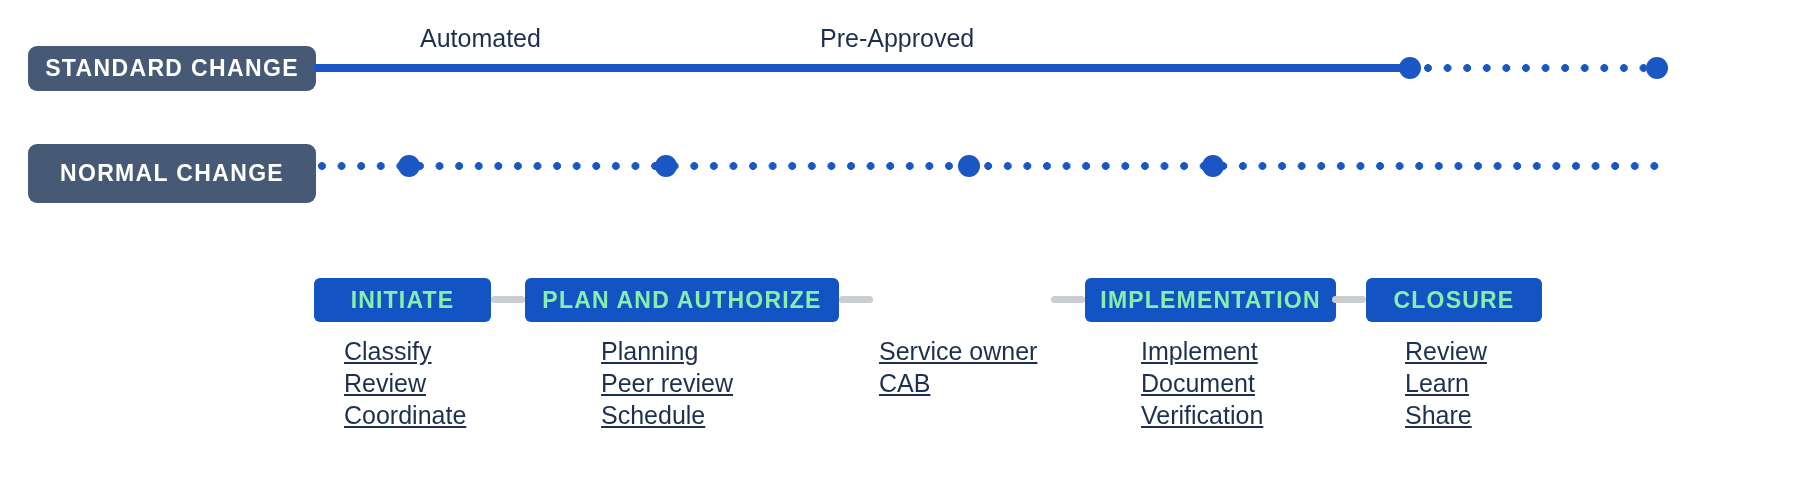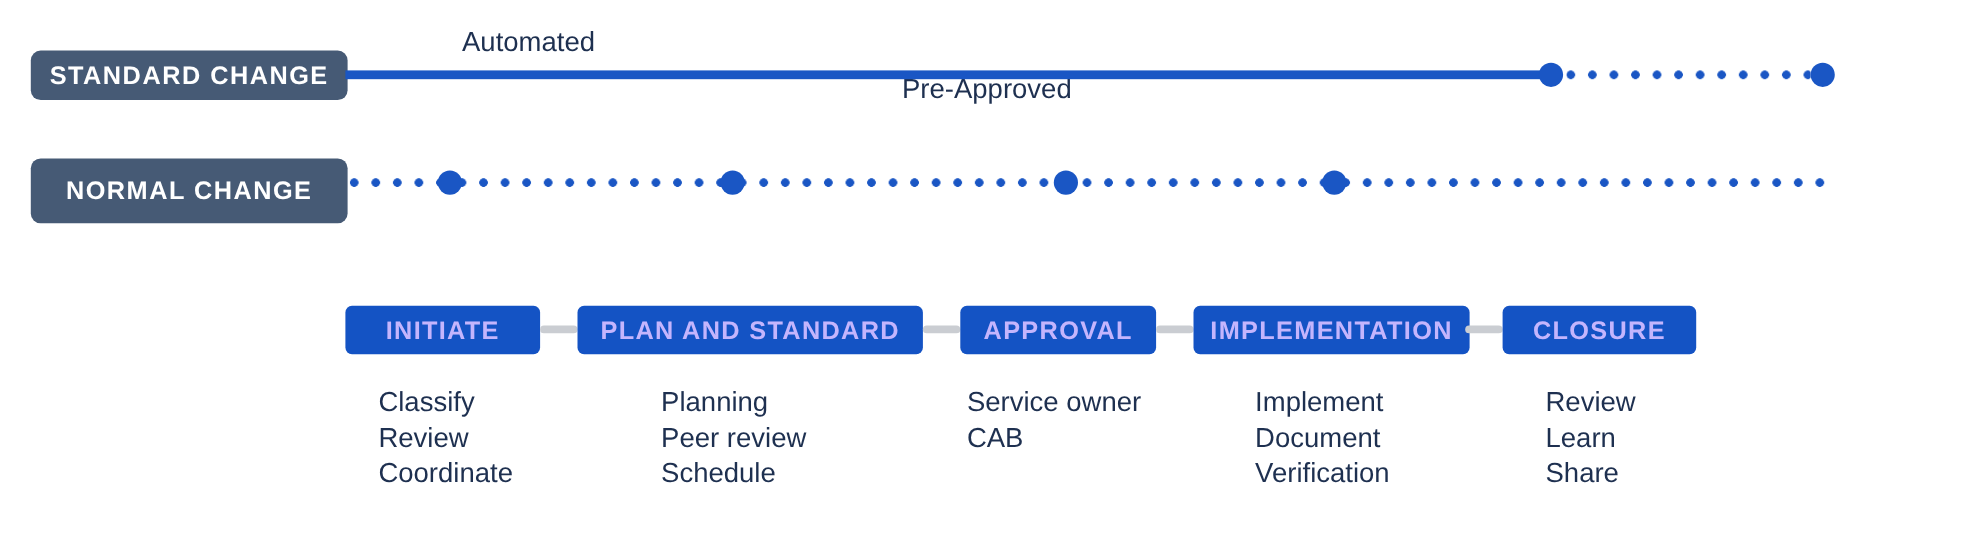--- a/index.html
+++ b/index.html
@@ -37,21 +37,21 @@
   #pill-normal   { left: 28px;  top: 144px; width: 288px; height: 59px; }
 
   
   .annotation {
     position: absolute;
     color: #1E3050;
     font-size: 25px;
     white-space: nowrap;
   }
   #ann-automated    { left: 420px;  top: 24px; text-align: center; }
-  #ann-preapproved  { left: 820px;  top: 24px; margin-top: 43px; }
+  #ann-preapproved  { left: 820px;  top: 24px; }
 
   
   #lane1-solid {
     position: absolute;
     left: 314px;
     top: 64px;
     width: 1098px;
     height: 8px;
     background: #1A56C4;
   }
@@ -107,43 +107,44 @@
   
   .stage-box {
     position: absolute;
     top: 278px;
     height: 44px;
     display: flex;
     align-items: center;
     justify-content: center;
     background: #1453C4;
     border-radius: 6px;
-    color: #c4b5fd;
+    color: #86efac;
     font-weight: bold;
     font-size: 23px;
     letter-spacing: 1.2px;
     box-sizing: border-box;
     white-space: nowrap;
   }
   .stage-connector {
     position: absolute;
     top: 296px;
     height: 7px;
     background: #CACDD2;
     border-radius: 4px;
   }
 
   
   .stage-list {
     position: absolute;
-    top: 350px;
+    top: 335px;
     color: #1E3050;
     font-size: 25px;
     line-height: 32px;
     white-space: nowrap;
+    text-decoration: underline;
   }
   .stage-list div { margin: 0; padding: 0; }
 </style>
 </head>
 <body>
 
 <div id="canvas">
 
   <div class="lane-pill" id="pill-standard">STANDARD CHANGE</div>
 
@@ -161,24 +162,23 @@
   <div id="lane2-dotted"></div>
 
   <div class="lane2-node" style="left:398px"></div>
   <div class="lane2-node" style="left:655px"></div>
   <div class="lane2-node" style="left:958px"></div>
   <div class="lane2-node" style="left:1202px"></div>
 
   <div class="stage-box" style="left:314px; width:177px">INITIATE</div>
   <div class="stage-connector" style="left:491px; width:34px"></div>
 
-  <div class="stage-box" style="left:525px; width:314px">PLAN AND STANDARD</div>
+  <div class="stage-box" style="left:525px; width:314px">PLAN AND AUTHORIZE</div>
   <div class="stage-connector" style="left:839px; width:34px"></div>
 
-  <div class="stage-box" style="left:873px; width:178px">APPROVAL</div>
   <div class="stage-connector" style="left:1051px; width:34px"></div>
 
   <div class="stage-box" style="left:1085px; width:251px">IMPLEMENTATION</div>
   <div class="stage-connector" style="left:1332px; width:34px"></div>
 
   <div class="stage-box" style="left:1366px; width:176px">CLOSURE</div>
 
   <div class="stage-list" style="left:344px">
     <div>Classify</div>
     <div>Review</div>

